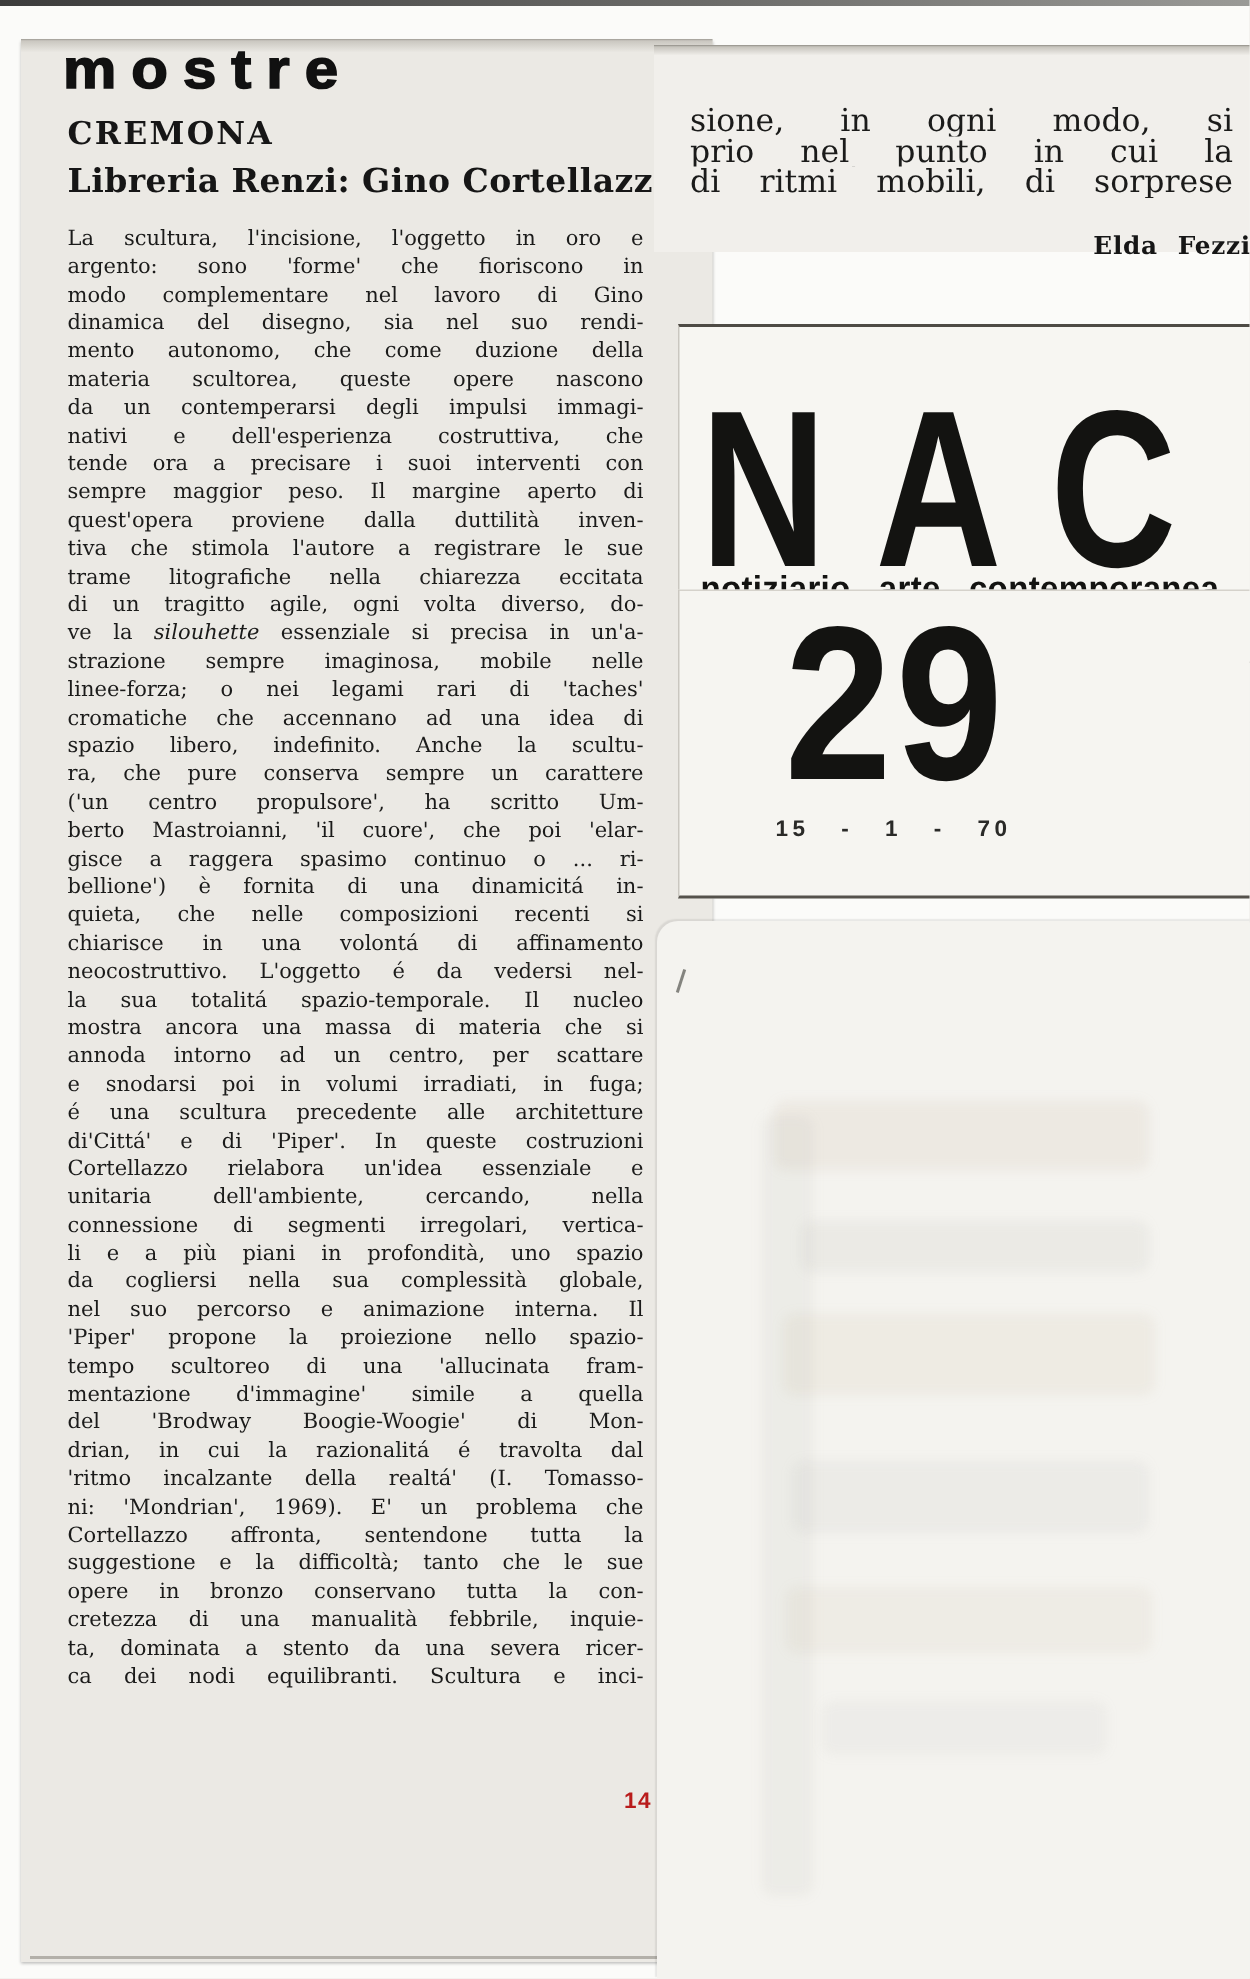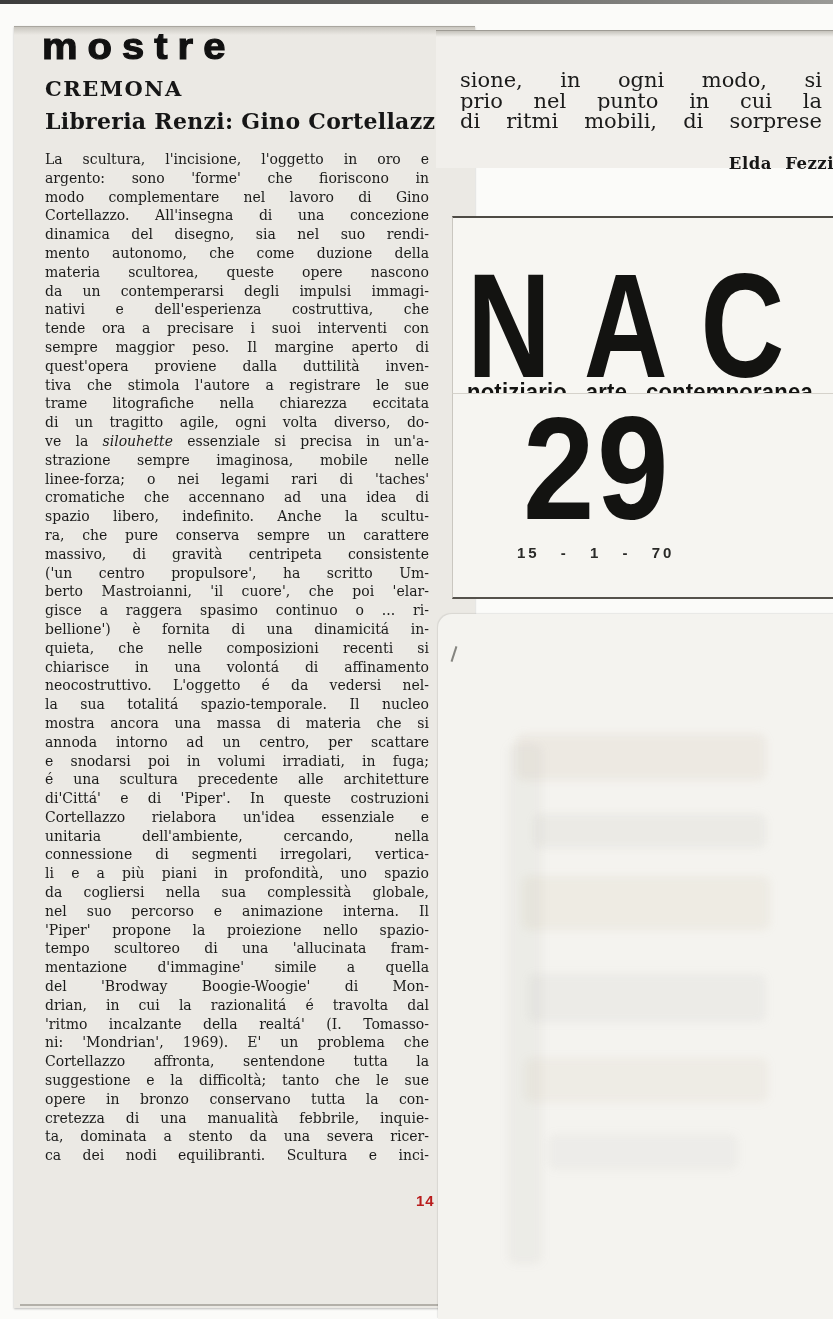--- a/index.html
+++ b/index.html
@@ -143,39 +143,37 @@
 
   <section class="abs clip-left">
     <div class="torn-top"></div>
     <h1 class="mostre">mostre</h1>
     <h2 class="city">CREMONA</h2>
     <h3 class="title">Libreria Renzi: Gino Cortellazzo</h3>
     <div class="body-lines">
         <div class="tline">La scultura, l'incisione, l'oggetto in oro e</div>
         <div class="tline">argento: sono 'forme' che fioriscono in</div>
         <div class="tline">modo complementare nel lavoro di Gino</div>
-        <div class="tline">Cortellazzo. All'insegna di una concezione</div>
         <div class="tline">dinamica del disegno, sia nel suo rendi-</div>
         <div class="tline">mento autonomo, che come duzione della</div>
         <div class="tline">materia scultorea, queste opere nascono</div>
         <div class="tline">da un contemperarsi degli impulsi immagi-</div>
         <div class="tline">nativi e dell'esperienza costruttiva, che</div>
         <div class="tline">tende ora a precisare i suoi interventi con</div>
         <div class="tline">sempre maggior peso. Il margine aperto di</div>
         <div class="tline">quest'opera proviene dalla duttilità inven-</div>
         <div class="tline">tiva che stimola l'autore a registrare le sue</div>
         <div class="tline">trame litografiche nella chiarezza eccitata</div>
         <div class="tline">di un tragitto agile, ogni volta diverso, do-</div>
         <div class="tline">ve la <i>silouhette</i> essenziale si precisa in un'a-</div>
         <div class="tline">strazione sempre imaginosa, mobile nelle</div>
         <div class="tline">linee-forza; o nei legami rari di 'taches'</div>
         <div class="tline">cromatiche che accennano ad una idea di</div>
         <div class="tline">spazio libero, indefinito. Anche la scultu-</div>
         <div class="tline">ra, che pure conserva sempre un carattere</div>
-        <div class="tline">massivo, di gravità centripeta consistente</div>
         <div class="tline">('un centro propulsore', ha scritto Um-</div>
         <div class="tline">berto Mastroianni, 'il cuore', che poi 'elar-</div>
         <div class="tline">gisce a raggera spasimo continuo o ... ri-</div>
         <div class="tline">bellione') è fornita di una dinamicitá in-</div>
         <div class="tline">quieta, che nelle composizioni recenti si</div>
         <div class="tline">chiarisce in una volontá di affinamento</div>
         <div class="tline">neocostruttivo. L'oggetto é da vedersi nel-</div>
         <div class="tline">la sua totalitá spazio-temporale. Il nucleo</div>
         <div class="tline">mostra ancora una massa di materia che si</div>
         <div class="tline">annoda intorno ad un centro, per scattare</div>

